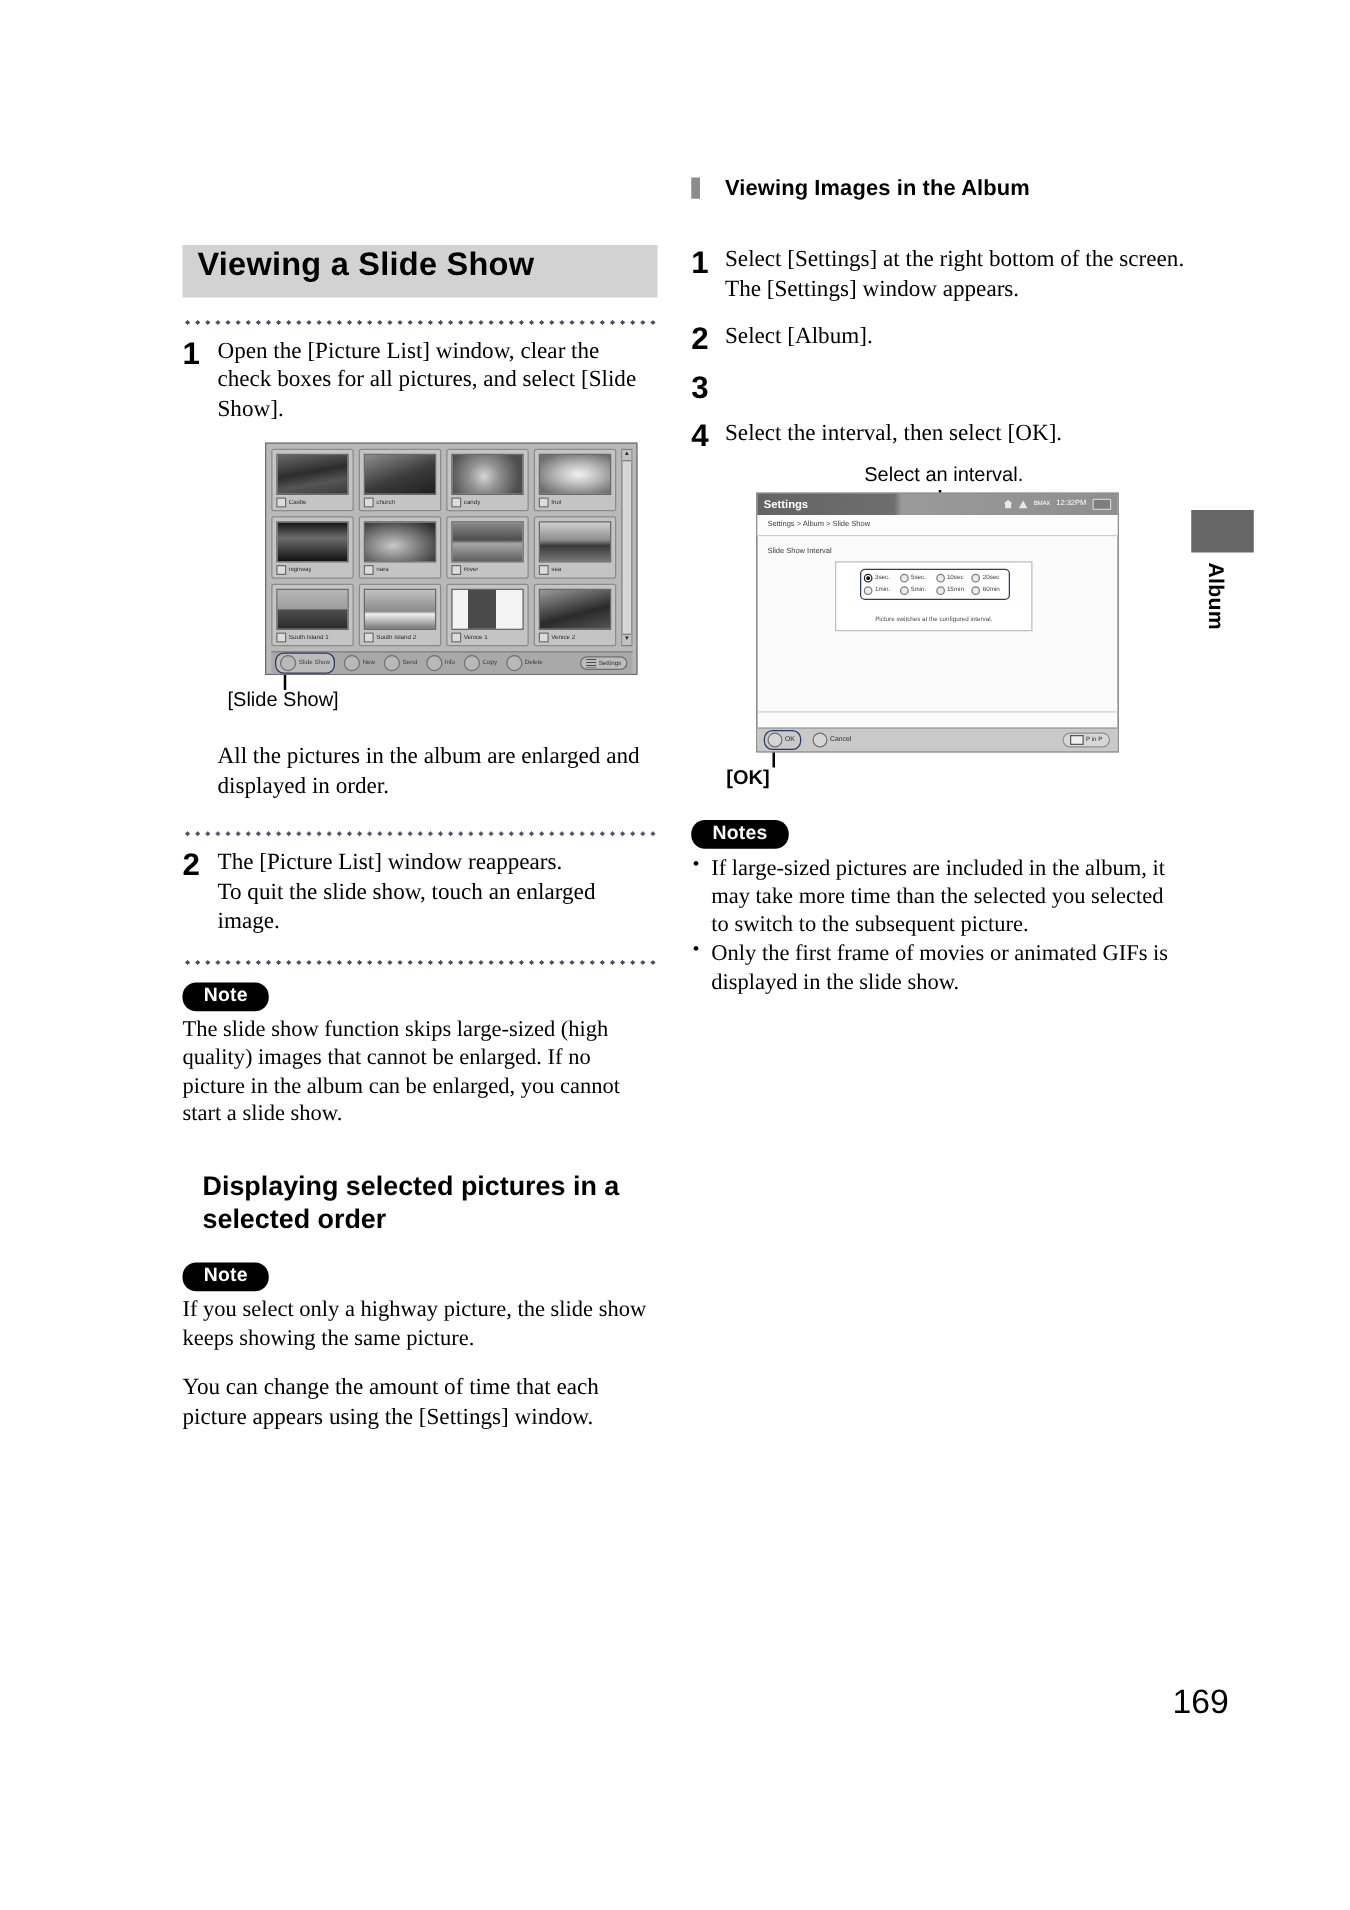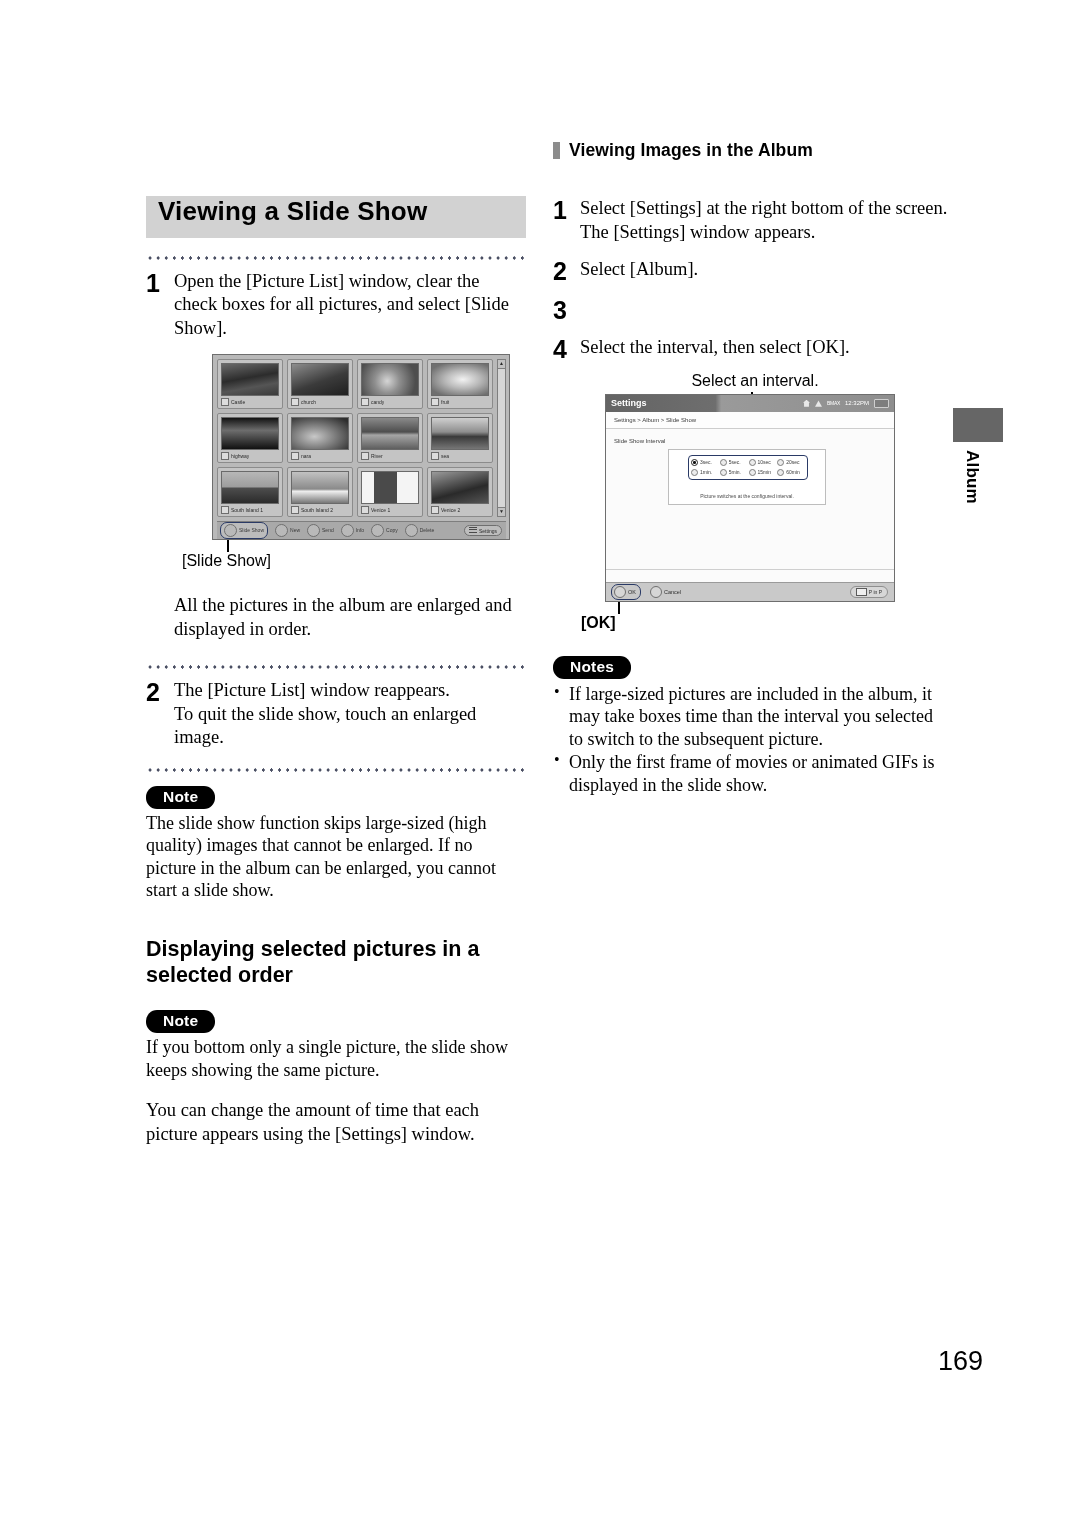--- a/index.html
+++ b/index.html
@@ -32,21 +32,21 @@
     position: absolute;
     left: 553px;
     top: 140px;
     width: 395px;
   }
 
   
   .running-head {
     display: flex;
     align-items: center;
-    gap: 9px;
+    gap: 20px;
     margin-bottom: 36px;
   }
   .rh-mark {
     width: 7px;
     height: 17px;
     background: #8c8c8c;
     display: block;
   }
   .rh-text {
     font-family: "Liberation Sans", sans-serif;
@@ -135,21 +135,21 @@
     line-height: 1.25;
     margin-top: 3px;
   }
 
   
   .subhead {
     font-family: "Liberation Sans", sans-serif;
     font-weight: bold;
     font-size: 21.5px;
     line-height: 1.22;
-    margin: 0;
+    margin: 16px;
   }
 
   
   .notes-list {
     margin: 4px 0 0 0;
     padding: 0;
     list-style: none;
     font-size: 18px;
     line-height: 1.25;
   }
@@ -727,21 +727,21 @@
 
     <div class="note-block">
       <span class="note-badge">Note</span>
       <p class="note-text">The slide show function skips large-sized (high quality) images that cannot be enlarged. If no picture in the album can be enlarged, you cannot start a slide show.</p>
     </div>
 
     <h2 class="subhead" style="margin-top:34px;">Displaying selected pictures in a selected order</h2>
 
     <div class="note-block" style="margin-top:22px;">
       <span class="note-badge">Note</span>
-      <p class="note-text">If you bottom only a single picture, the slide show keeps showing the same picture.</p>
+      <p class="note-text">If you select only a highway picture, the slide show keeps showing the same picture.</p>
     </div>
 
     <p class="body-text nomargin" style="margin-top:16px;">You can change the amount of time that each picture appears using the [Settings] window.</p>
 
   </div>
 
   <div class="col-right">
 
     <div class="running-head">
       <span class="rh-mark"></span>
@@ -856,21 +856,21 @@
         </div>
       </div>
 
       <span class="callout-line" style="left:13px; top:100%; width:2px; height:12px;"></span>
       <span class="callout-label" style="left:-24px; top:calc(100% + 12px);font-weight:bold;">[OK]</span>
     </div>
 
     <div class="note-block" style="margin-top:54px;">
       <span class="note-badge">Notes</span>
       <ul class="notes-list">
-        <li>If large-sized pictures are included in the album, it may take boxes time than the interval you selected to switch to the subsequent picture.</li>
+        <li>If large-sized pictures are included in the album, it may take more time than the selected you selected to switch to the subsequent picture.</li>
         <li>Only the first frame of movies or animated GIFs is displayed in the slide show.</li>
       </ul>
     </div>
 
   </div>
 
   <div class="side-tab">
     <div class="side-tab-block"></div>
     <div class="side-tab-label">Album</div>
   </div>

